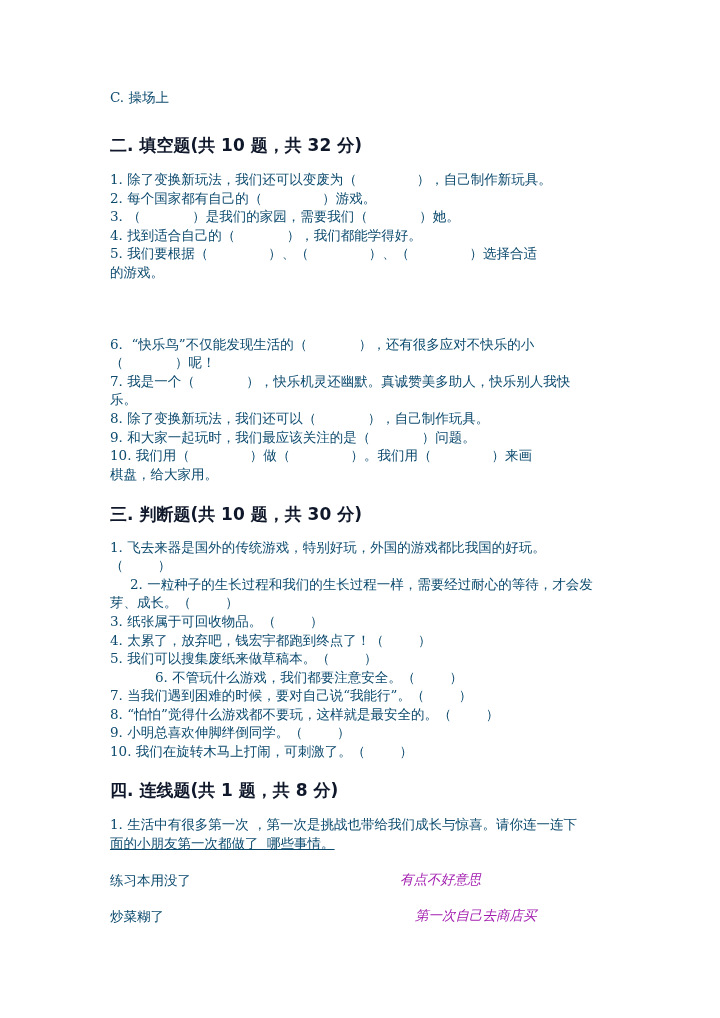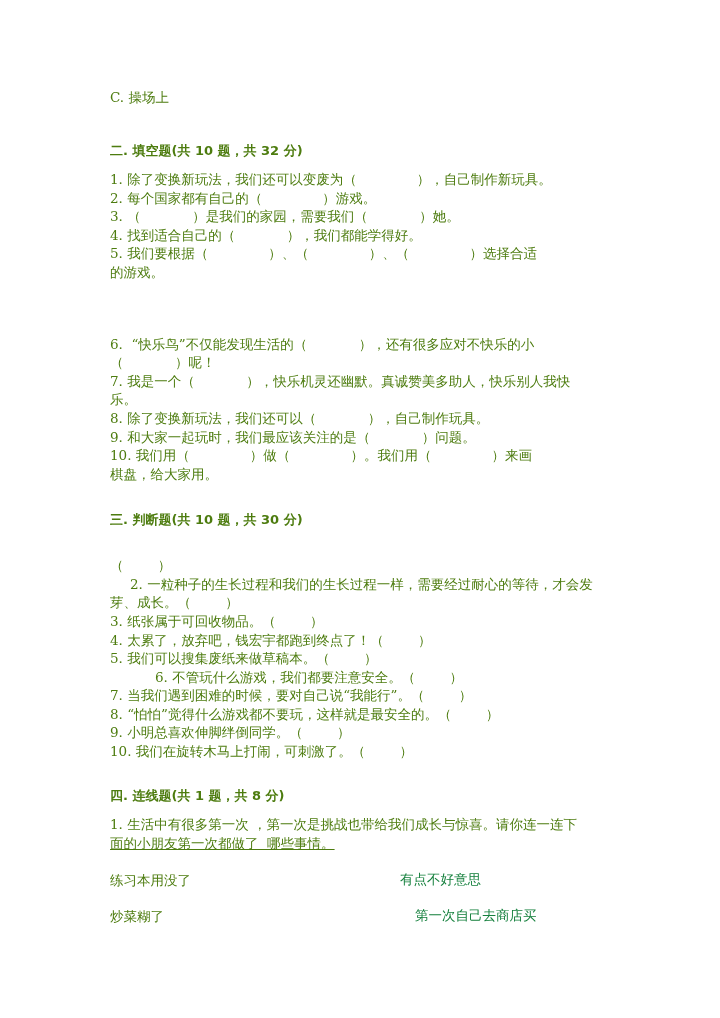--- a/index.html
+++ b/index.html
@@ -1,22 +1,22 @@
 <!DOCTYPE html>
 <html><head>
   <meta charset="utf-8">
   <style>
     html, body { margin: 0; padding: 0; background: #ffffff; }
     body { width: 720px; height: 1018px; position: relative; overflow: hidden;
            font-family: "DejaVu Serif", "Liberation Serif", serif; color: #333333; }
     .page { position: absolute; left: 0; top: 0; width: 720px; height: 1018px; }
-    .line { position: absolute; left: 110px; font-size: 13.5px; line-height: 19px; white-space: pre; color: #4d7c0f; }
-    .heading { position: absolute; left: 110px; font-size: 13px; font-weight: bold; color: #4d7c0f; white-space: pre;
-               font-family: "DejaVu Sans", "Liberation Sans", sans-serif; margin-top: 8px; }
-    .right { position: absolute; font-size: 13.5px; white-space: pre; color: #15803d; }
+    .line { position: absolute; left: 110px; font-size: 13.5px; line-height: 19px; white-space: pre; color: #0c4a6e; }
+    .heading { position: absolute; left: 110px; font-size: 17px; font-weight: bold; color: #0f172a; white-space: pre;
+               font-family: "DejaVu Sans", "Liberation Sans", sans-serif; }
+    .right { position: absolute; font-size: 13.5px; white-space: pre; color: #a21caf; font-style: italic; }
   </style>
 </head>
 <body>
 
 <div class="page">
 
   <div class="line" style="top:88px;">C. 操场上</div>
 
   <div class="heading" style="top:134px;">二. 填空题(共 10 题，共 32 分)</div>
   <div class="line" style="top:170px;">1. 除了变换新玩法，我们还可以变废为（              ），自己制作新玩具。</div>
@@ -29,20 +29,21 @@
   <div class="line" style="top:335px;">6.  “快乐鸟”不仅能发现生活的（            ），还有很多应对不快乐的小</div>
   <div class="line" style="top:353px;">（            ）呢！</div>
   <div class="line" style="top:372px;">7. 我是一个（            ），快乐机灵还幽默。真诚赞美多助人，快乐别人我快</div>
   <div class="line" style="top:390px;">乐。</div>
   <div class="line" style="top:409px;">8. 除了变换新玩法，我们还可以（            ），自己制作玩具。</div>
   <div class="line" style="top:428px;">9. 和大家一起玩时，我们最应该关注的是（            ）问题。</div>
   <div class="line" style="top:446px;">10. 我们用（              ）做（              ）。我们用（              ）来画</div>
   <div class="line" style="top:465px;">棋盘，给大家用。</div>
 
   <div class="heading" style="top:503px;">三. 判断题(共 10 题，共 30 分)</div>
+  <div class="line" style="top:538px;">1. 飞去来器是国外的传统游戏，特别好玩，外国的游戏都比我国的好玩。</div>
   <div class="line" style="top:556px;">（        ）</div>
   <div class="line" style="top:575px;margin-left:20px;">2. 一粒种子的生长过程和我们的生长过程一样，需要经过耐心的等待，才会发</div>
   <div class="line" style="top:593px;">芽、成长。（        ）</div>
   <div class="line" style="top:612px;">3. 纸张属于可回收物品。（        ）</div>
   <div class="line" style="top:631px;">4. 太累了，放弃吧，钱宏宇都跑到终点了！（        ）</div>
   <div class="line" style="top:649px;">5. 我们可以搜集废纸来做草稿本。（        ）</div>
   <div class="line" style="top:668px;margin-left:45px;">6. 不管玩什么游戏，我们都要注意安全。（        ）</div>
   <div class="line" style="top:686px;">7. 当我们遇到困难的时候，要对自己说“我能行”。（        ）</div>
   <div class="line" style="top:705px;">8. “怕怕”觉得什么游戏都不要玩，这样就是最安全的。（        ）</div>
   <div class="line" style="top:723px;">9. 小明总喜欢伸脚绊倒同学。（        ）</div>

